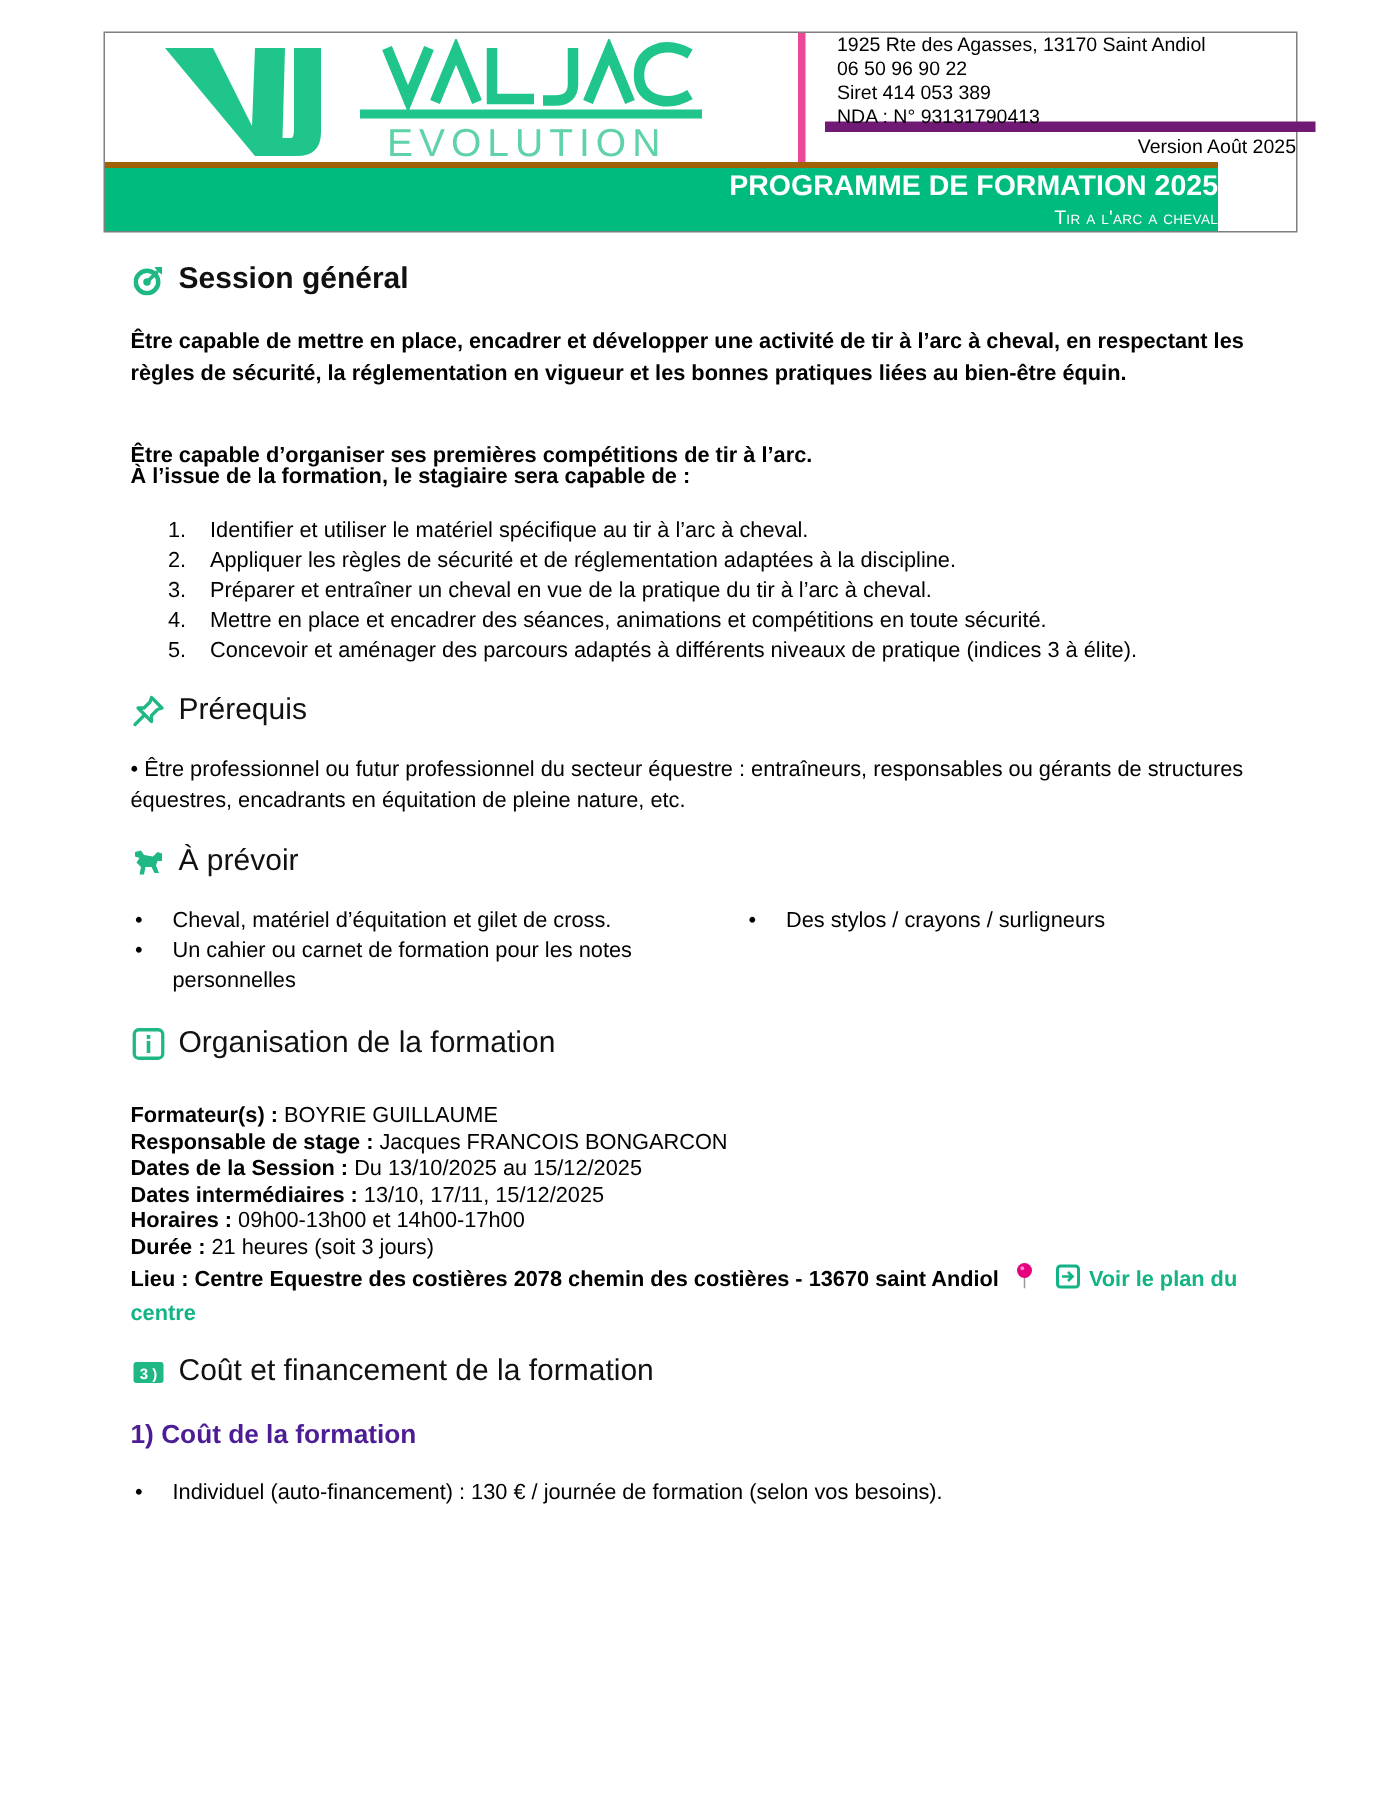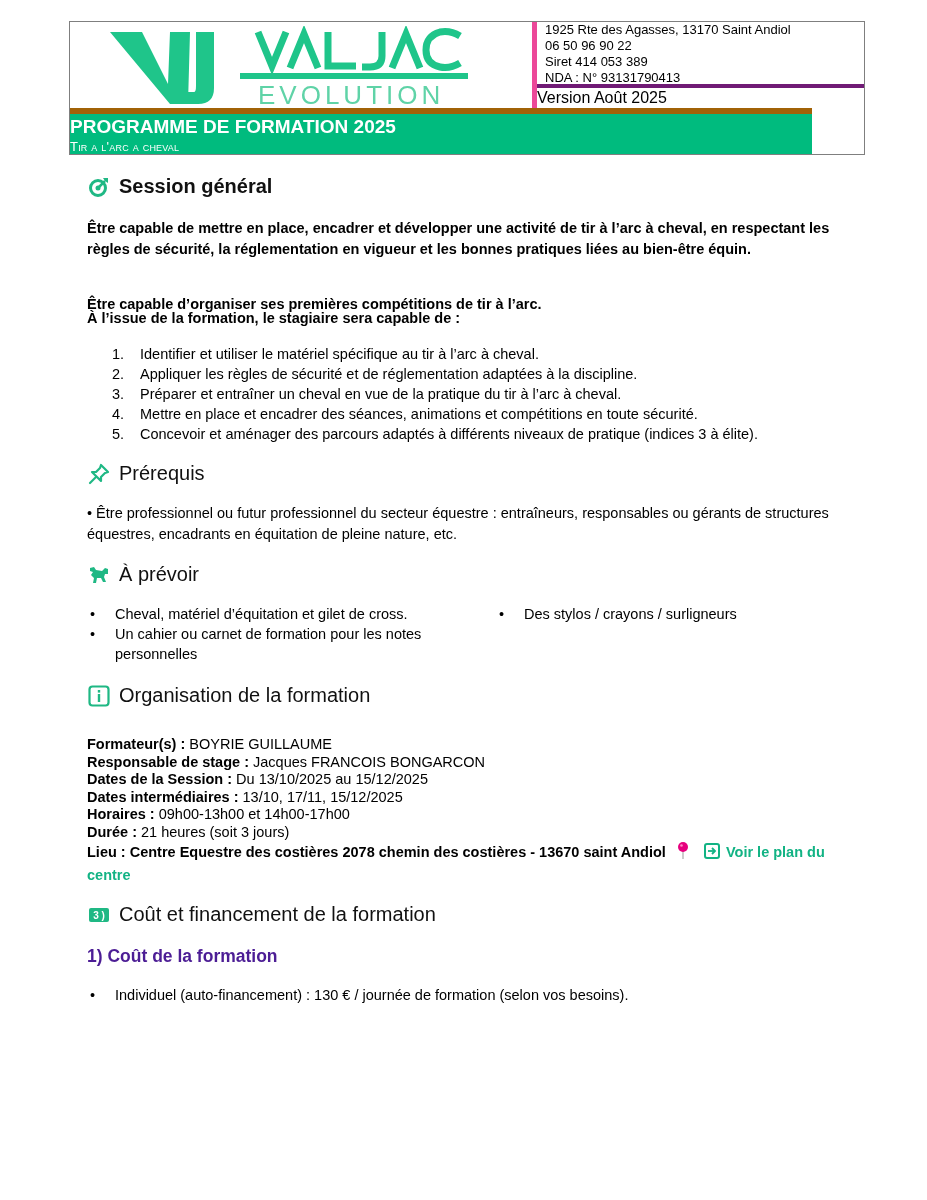--- a/index.html
+++ b/index.html
@@ -2,24 +2,24 @@
 <html><head>
 <meta charset="utf-8">
 <style>
   * { box-sizing: border-box; margin: 0; padding: 0; }
   html, body { width: 927px; height: 1200px; background: #ffffff; }
   body { position: relative; font-family: "Liberation Sans", sans-serif; color: #000; overflow: hidden; }
 
   
   .hdr { position: absolute; left: 69px; top: 21px; width: 796px; height: 134px; border: 1px solid #7f7f7f; }
   .hdr-logo { position: absolute; left: 0; top: 0; width: 467px; height: 86px; border-right: 5px solid #ec4899; background: #fff; }
-  .hdr-info { position: absolute; left: 467px; top: 0; width: 327px; height: 66px; padding: 0 0 16px 8px; font-size: 13px; line-height: 16px; border-bottom: 4px solid #701a75; }
+  .hdr-info { position: absolute; left: 480px; top: 0; width: 327px; height: 66px; padding: 0 0 16px 8px; font-size: 13px; line-height: 16px; border-bottom: 7px solid #701a75; }
   .hdr-info div { white-space: nowrap; }
-  .hdr-version { position: absolute; left: 467px; top: 66px; width: 327px; height: 20px; font-size: 16px; line-height: 20px; text-align: left; }
-  .hdr-band { position: absolute; left: 0; top: 86px; width: 742px; height: 46px; background: #00bb7e; color: #fff; text-align: left; border-top: 6px solid #a16207; }
+  .hdr-version { position: absolute; left: 467px; top: 66px; width: 327px; height: 20px; font-size: 13px; line-height: 20px; text-align: right; }
+  .hdr-band { position: absolute; left: 0; top: 86px; width: 742px; height: 46px; background: #00bb7e; color: #fff; text-align: right; border-top: 4px solid #a16207; }
   .hdr-band .t1 { font-weight: bold; font-size: 19px; line-height: 24px; padding-top: 1px; }
   .hdr-band .t2 { font-weight: normal; font-size: 13px; line-height: 16px; font-variant: small-caps; letter-spacing: 0.2px; }
 
   .logo-svg { position: absolute; left: 40px; top: 4px; }
 
   
   .sec-title { position: absolute; left: 88px; display: flex; align-items: center; font-size: 20px; color: #111; }
   .sec-title.bold { font-weight: bold; }
   .sec-title .ic { width: 22px; height: 22px; margin-right: 9px; display: inline-flex; align-items: center; justify-content: center; }
   .para { position: absolute; left: 87px; width: 770px; font-size: 14.5px; line-height: 21px; }

